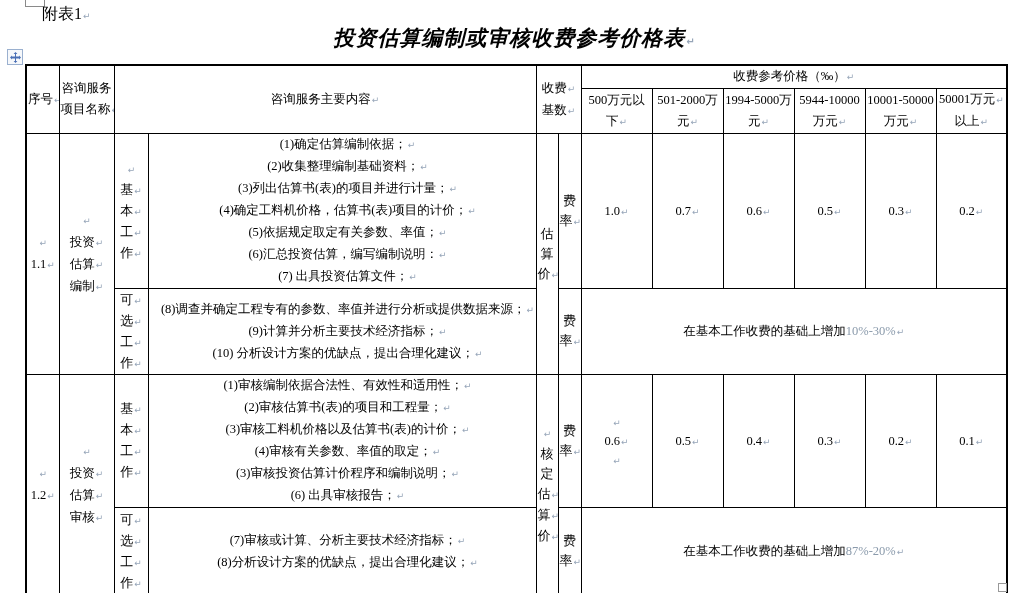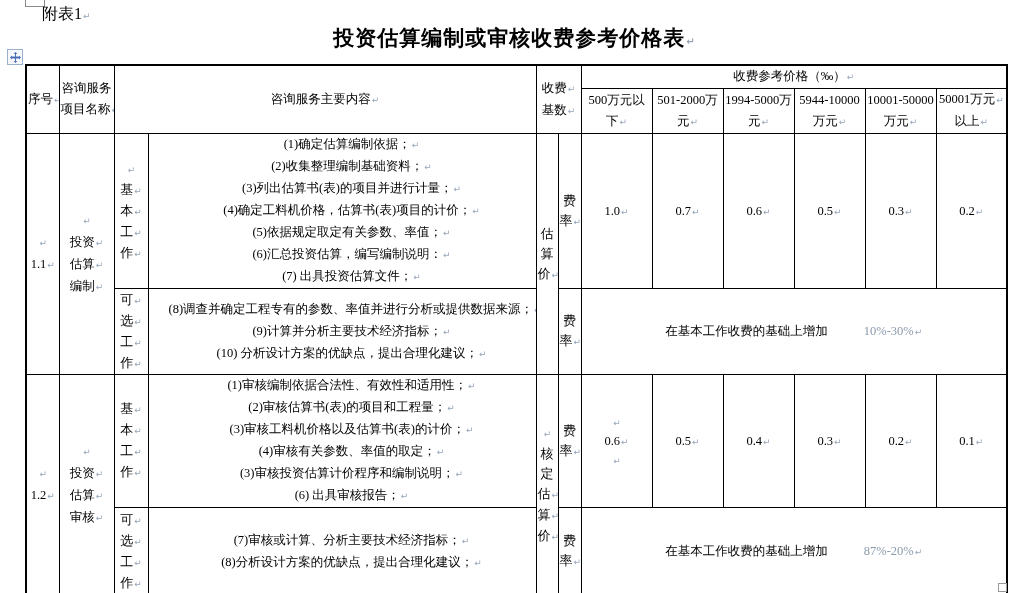--- a/index.html
+++ b/index.html
@@ -17,21 +17,21 @@
   }
   .annex{
     position:absolute;left:42px;top:4px;font-size:16px;white-space:nowrap;
   }
   .frame-artifact{
     position:absolute;left:25px;top:-3px;width:20px;height:10px;
     border:1px solid #8a8a8a;background:#fff;
   }
   .doc-title{
     position:absolute;left:12px;right:0;top:24px;text-align:center;
-    font-size:21px;font-weight:bold;letter-spacing:1px;white-space:nowrap;
+    font-size:21px;font-weight:bold;letter-spacing:1px;white-space:nowrap;font-style:italic;
   }
   .doc-title .mark{font-size:10px;}
   .move-handle{
     position:absolute;left:7px;top:49px;width:16px;height:16px;
     border:1px solid #9ab0cf;background:#f6f8fb;
     display:flex;align-items:center;justify-content:center;
   }
   .resize-handle{
     position:absolute;left:998px;top:583px;width:9px;height:9px;
     border:1px solid #999;background:#fff;
@@ -42,30 +42,30 @@
     border:2px solid var(--border);
   }
   table.fee th,table.fee td{
     border:1px solid var(--border);
     vertical-align:middle;text-align:center;
     font-weight:normal;font-size:12.5px;
     padding:0 1px;overflow:hidden;
   }
   .ln{line-height:21px;min-height:21px;white-space:nowrap;}
   td.content{text-align:left;}
-  td.content .ln{padding-left:19px;line-height:21px;}
+  td.content .ln{padding-left:11px;line-height:21px;}
   td.vlabel .ln{line-height:20px;min-height:20px;font-size:13px;}
   td.value .ln{line-height:18px;min-height:18px;text-align:center;}
   td.seq .ln,td.name .ln{line-height:21px;}
   .mark{
     color:var(--mark);font-size:9px;margin-left:1px;
     font-family:"DejaVu Sans",sans-serif;
   }
   td.note-cell{font-size:13px;}
-  .range{color:var(--range);padding-left:36px;}
+  .range{color:var(--range);}
   .note-line{white-space:nowrap;}
 </style>
 </head>
 <body>
 
 <div class="frame-artifact"></div>
 
 <div class="annex"><span>附表1</span><span class="mark">↵</span></div>
 
 <div class="doc-title"><span>投资估算编制或审核收费参考价格表</span><span class="mark">↵</span></div>

